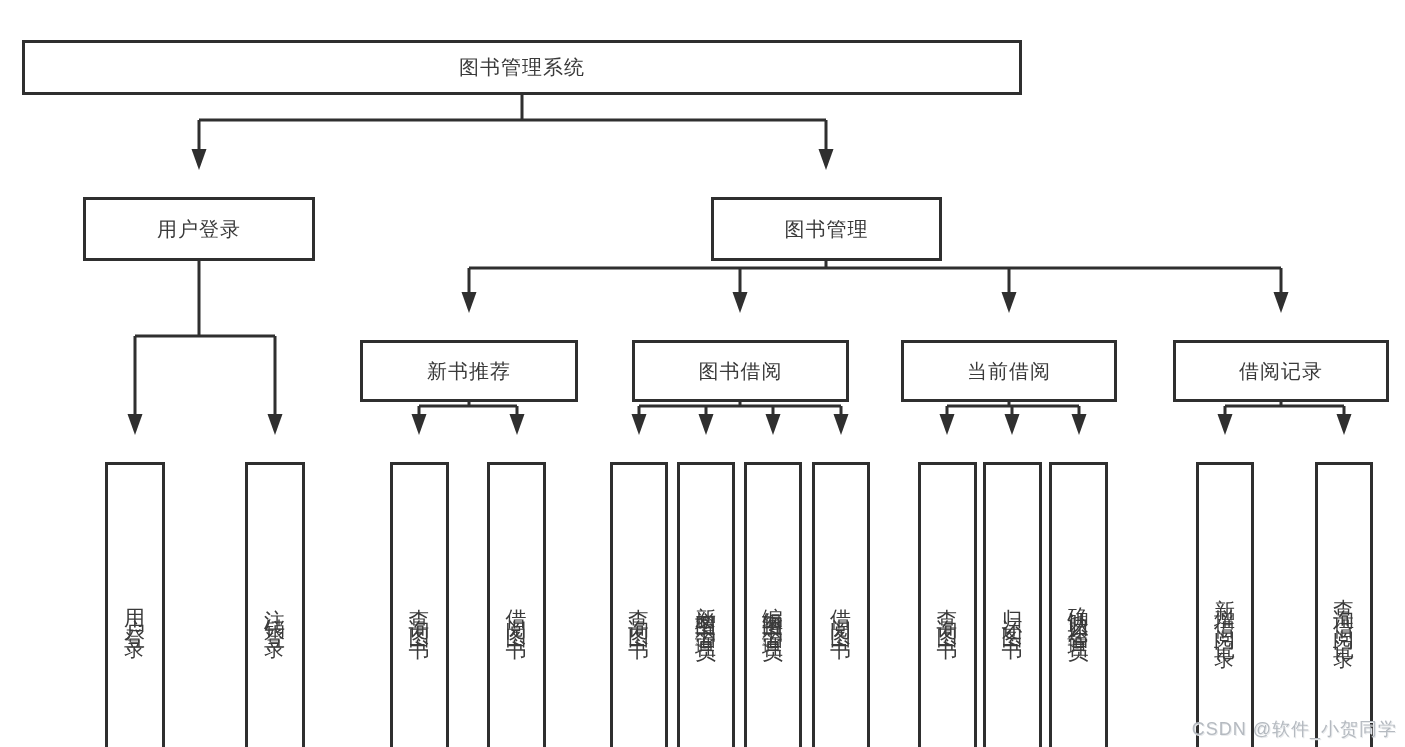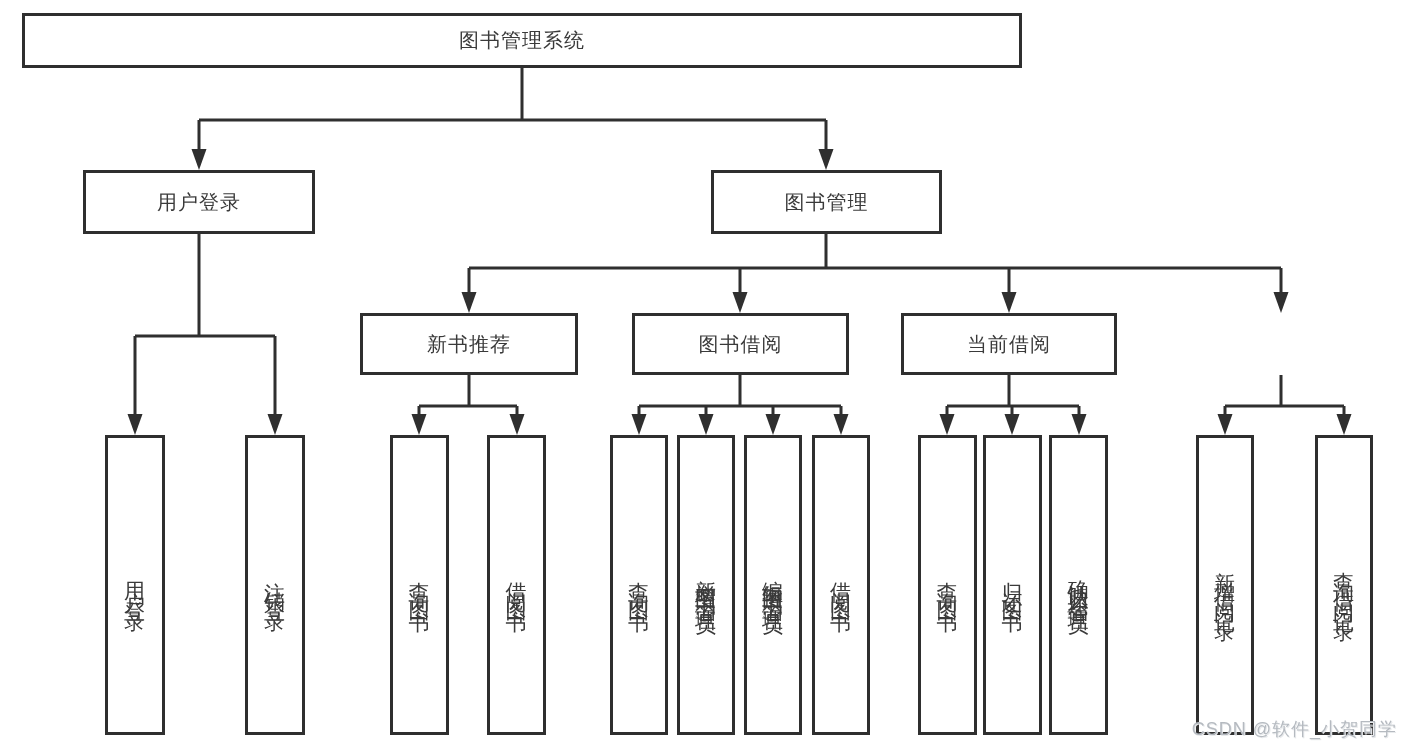--- a/index.html
+++ b/index.html
@@ -26,20 +26,21 @@
     box-sizing: border-box;
     border: 3px solid #2f2f2f;
     background: #ffffff;
     display: flex;
     align-items: center;
     justify-content: center;
     color: #3a3a3a;
     font-size: 20px;
     letter-spacing: 1px;
     white-space: nowrap;
+    margin-top: 27px;
   }
   
   .node.root   { left: 22px;   top: 13px;  width: 1000px; height: 55px; }
   
   .node.l2a    { left: 83px;   top: 170px; width: 232px;  height: 64px; }
   .node.l2b    { left: 711px;  top: 170px; width: 231px;  height: 64px; }
   
   .node.l3a    { left: 360px;  top: 313px; width: 218px;  height: 62px; }
   .node.l3b    { left: 632px;  top: 313px; width: 217px;  height: 62px; }
   .node.l3c    { left: 901px;  top: 313px; width: 216px;  height: 62px; }
@@ -134,20 +135,23 @@
 
   <div class="node l2b">
     <span>图书管理</span>
   </div>
   <div class="node l3c">
     <span>当前借阅</span>
   </div>
   <div class="node l3b">
     <span>图书借阅</span>
   </div>
+  <div class="node l3d">
+    <span>借阅记录</span>
+  </div>
 
   <div class="node leaf p1">
     <span class="vtext">用户登录</span>
   </div>
   <div class="node leaf p2">
     <span class="vtext">注销登录</span>
   </div>
   <div class="node leaf p3">
     <span class="vtext">查询图书</span>
   </div>

